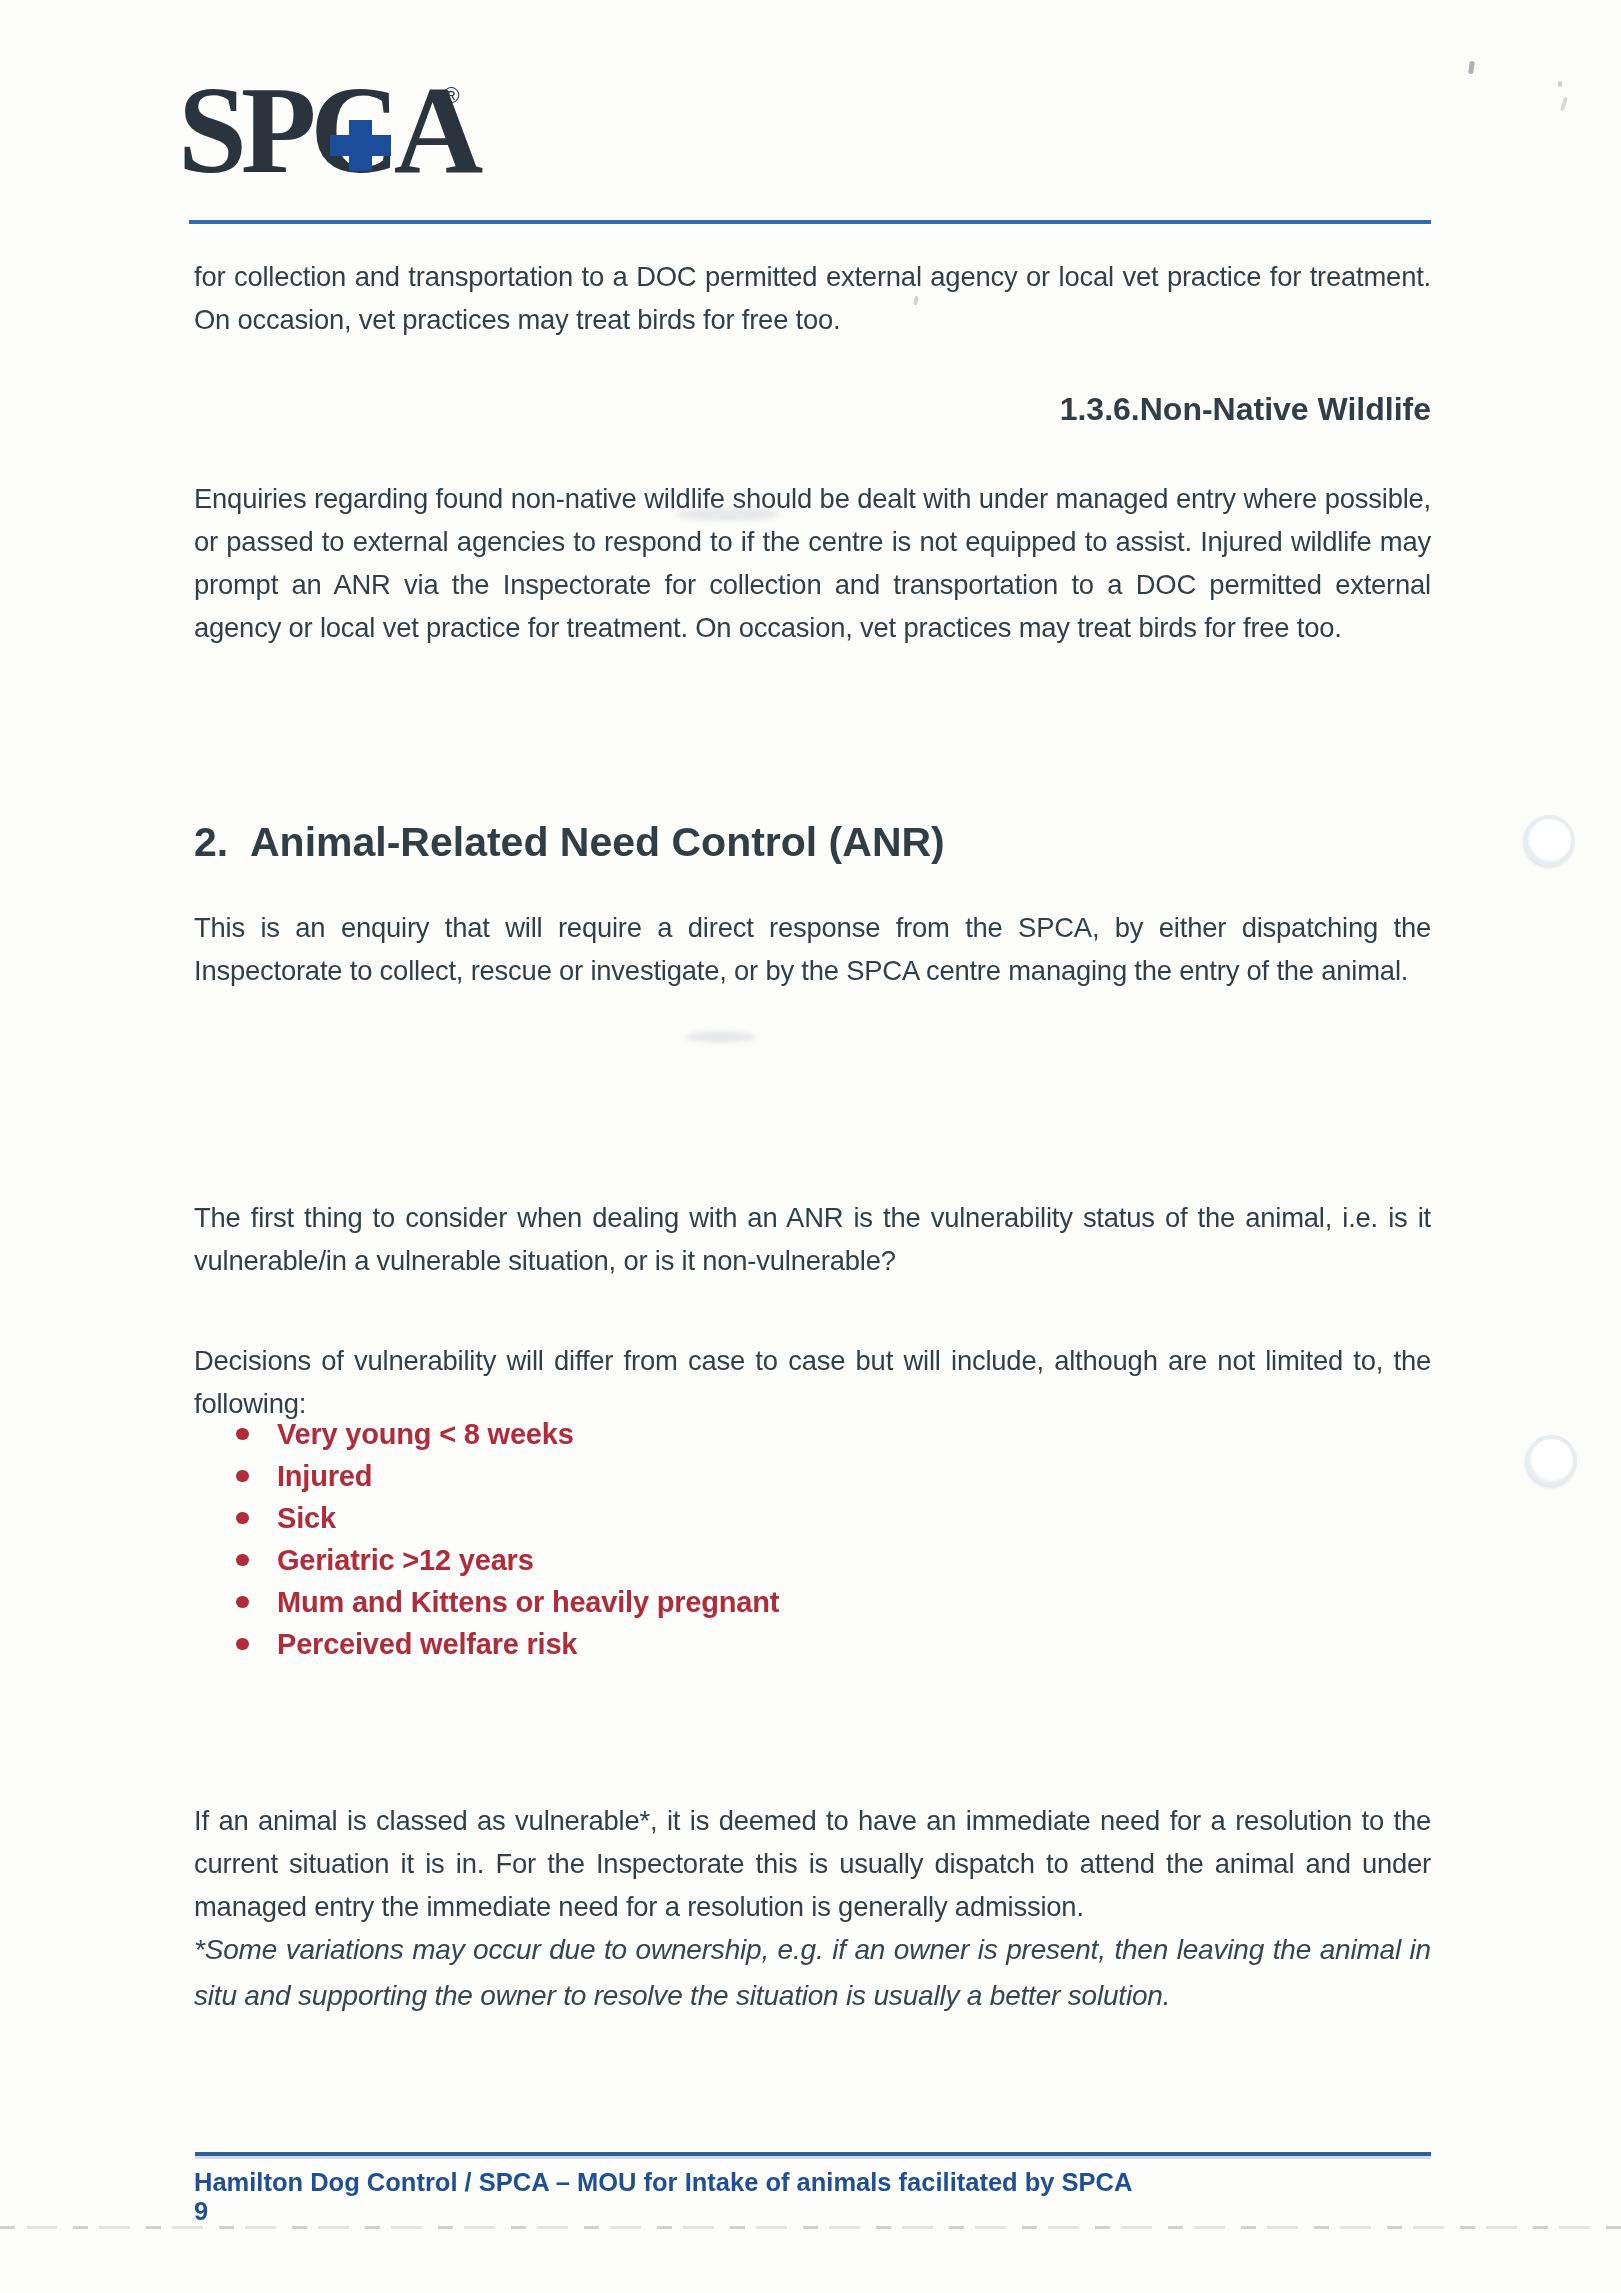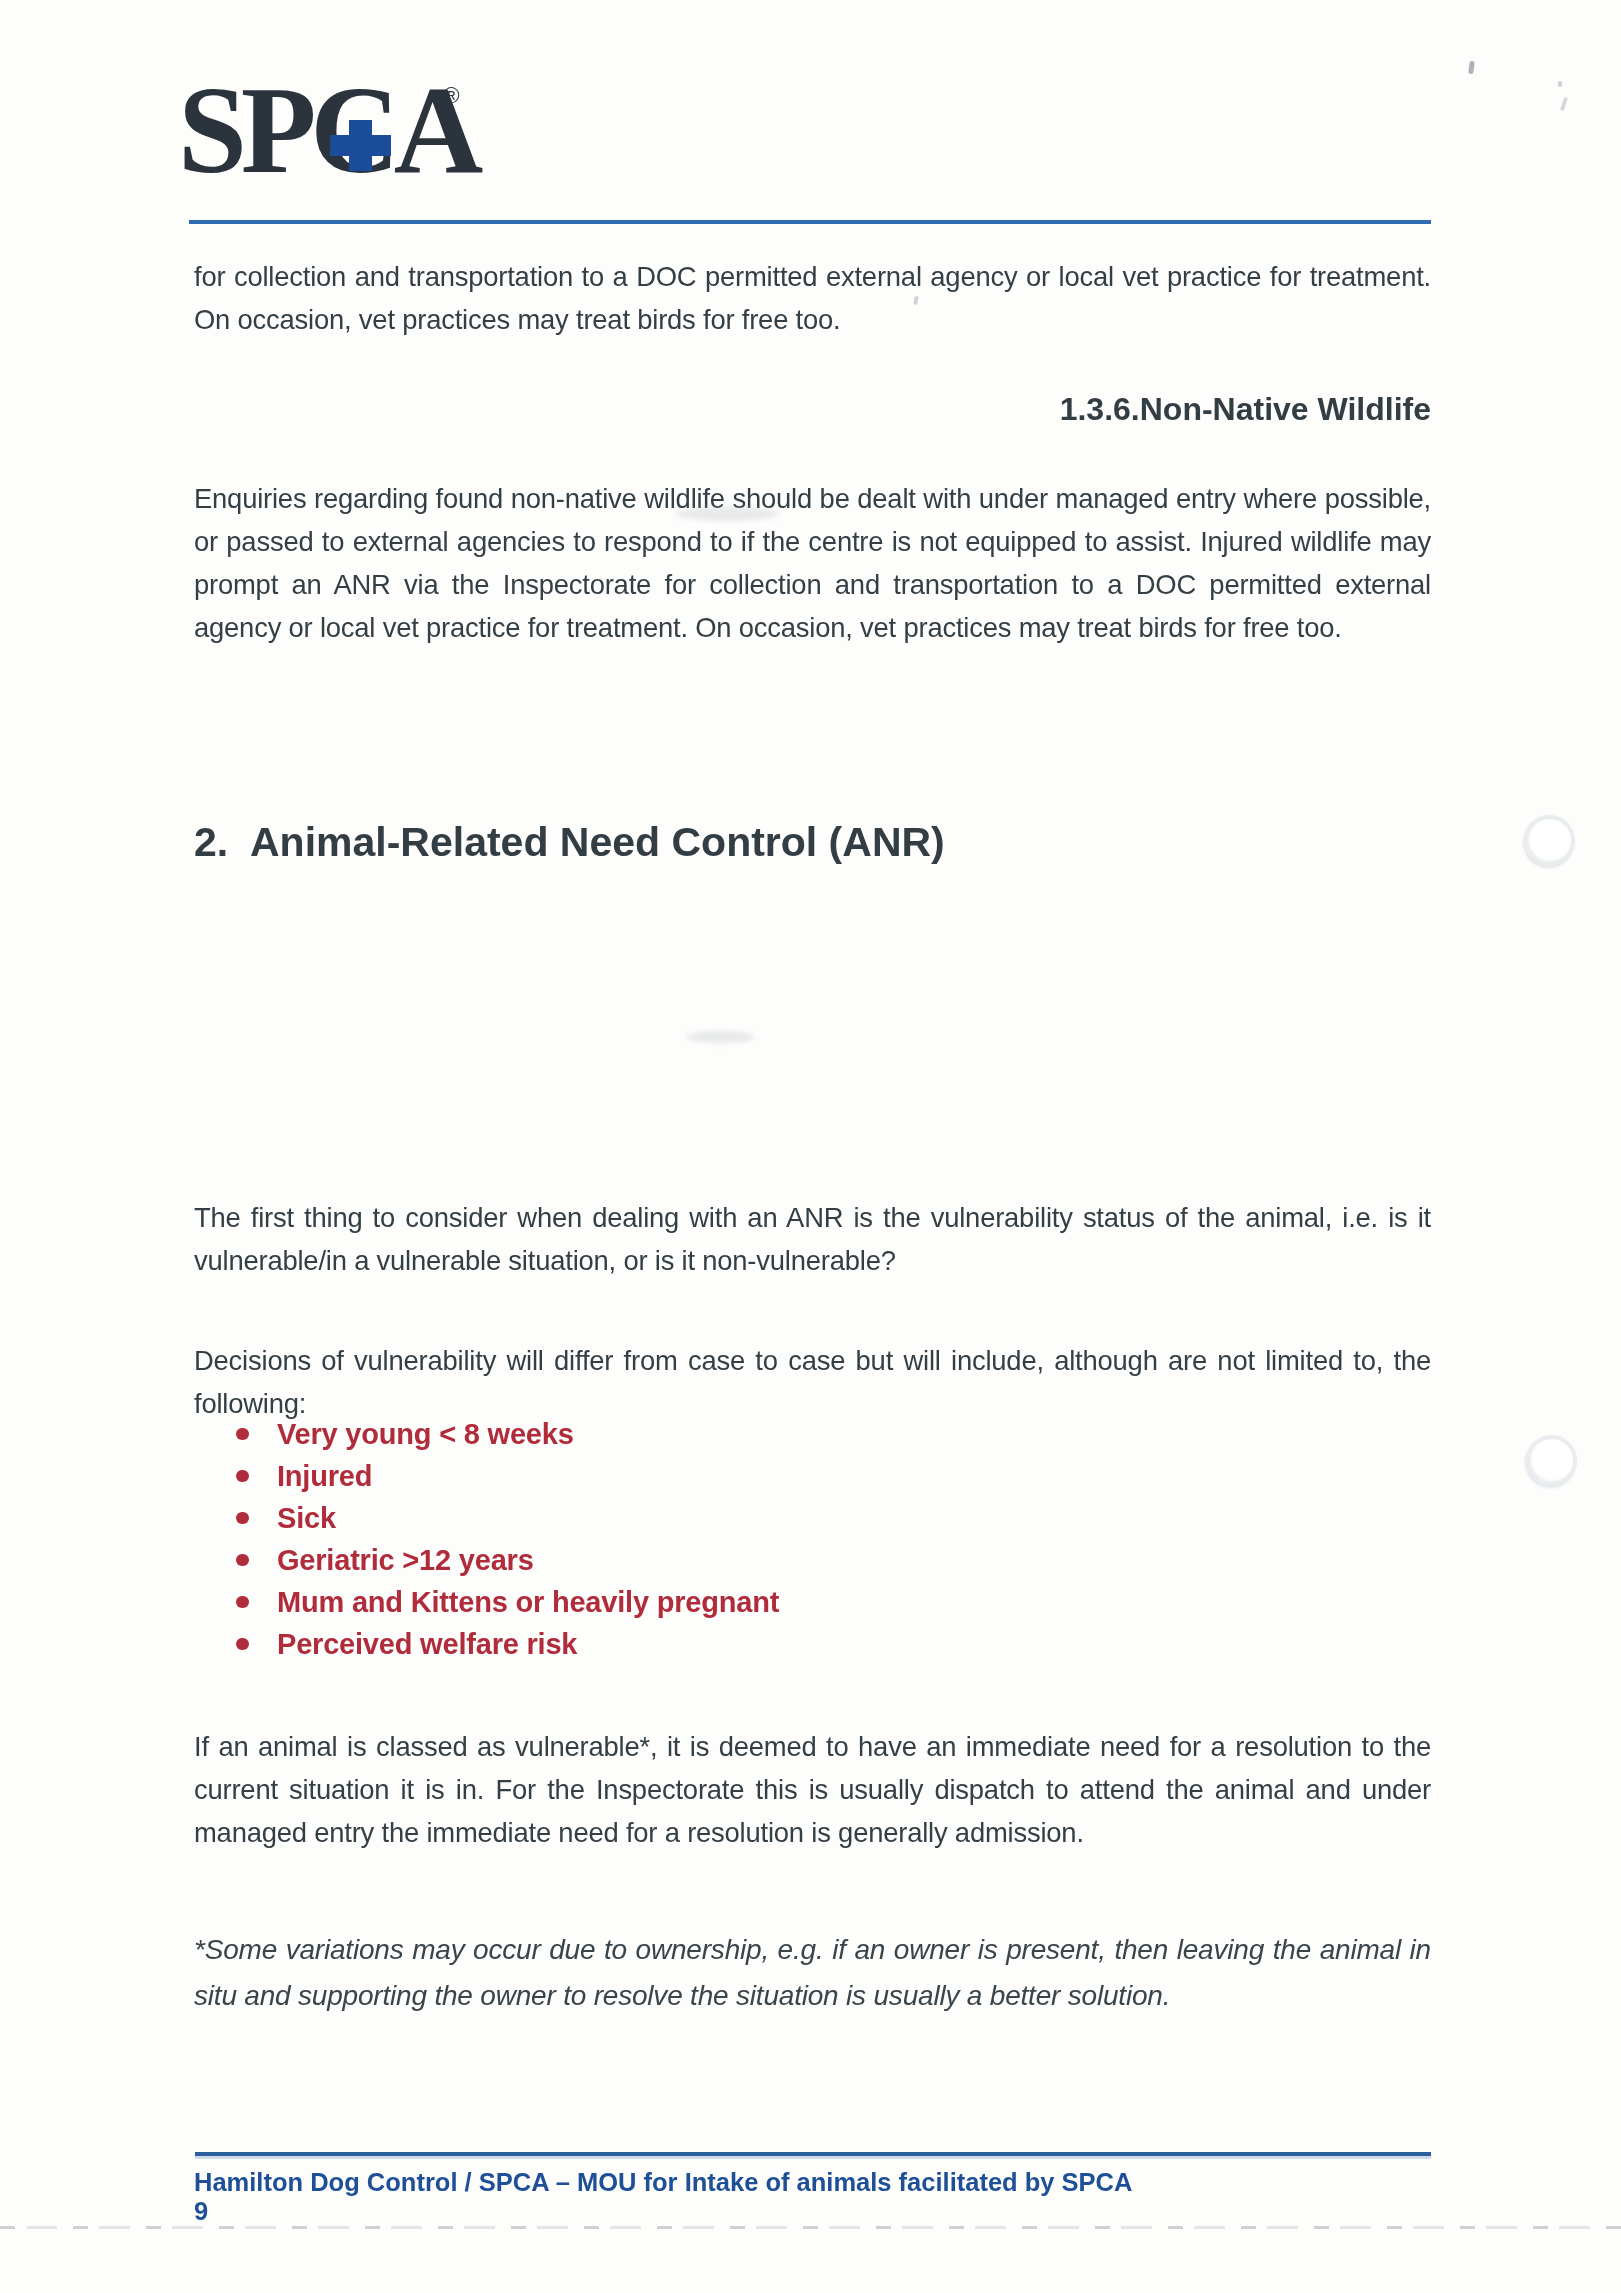--- a/index.html
+++ b/index.html
@@ -109,20 +109,23 @@
   </div>
 
   <div class="block" style="top:477px">
     <p class="body">Enquiries regarding found non-native wildlife should be dealt with under managed entry where possible, or passed to external agencies to respond to if the centre is not equipped to assist. Injured wildlife may prompt an ANR via the Inspectorate for collection and transportation to a DOC permitted external agency or local vet practice for treatment. On occasion, vet practices may treat birds for free too.</p>
   </div>
 
   <div class="block" style="top:819px">
     <h1 class="heading h2big"><span class="h-num">2.</span><span>Animal-Related Need Control (ANR)</span></h1>
   </div>
 
+  <div class="block" style="top:906px">
+    <p class="body">This is an enquiry that will require a direct response from the SPCA, by either dispatching the Inspectorate to collect, rescue or investigate, or by the SPCA centre managing the entry of the animal.</p>
+  </div>
 
 
   <div class="block" style="top:1196px">
     <p class="body">The first thing to consider when dealing with an ANR is the vulnerability status of the animal, i.e. is it vulnerable/in a vulnerable situation, or is it non-vulnerable?</p>
   </div>
 
   <div class="block" style="top:1339px">
     <p class="body">Decisions of vulnerability will differ from case to case but will include, although are not limited to, the following:</p>
   </div>
 
@@ -130,21 +133,21 @@
     <ul class="vuln">
       <li><span class="dot"></span><span>Very young &lt; 8 weeks</span></li>
       <li><span class="dot"></span><span>Injured</span></li>
       <li><span class="dot"></span><span>Sick</span></li>
       <li><span class="dot"></span><span>Geriatric &gt;12 years</span></li>
       <li><span class="dot"></span><span>Mum and Kittens or heavily pregnant</span></li>
       <li><span class="dot"></span><span>Perceived welfare risk</span></li>
     </ul>
   </div>
 
-  <div class="block" style="top:1725px">
+  <div class="block" style="top:1799px">
     <p class="body">If an animal is classed as vulnerable*, it is deemed to have an immediate need for a resolution to the current situation it is in. For the Inspectorate this is usually dispatch to attend the animal and under managed entry the immediate need for a resolution is generally admission.</p>
   </div>
 
   <div class="block" style="top:1927px">
     <p class="footnote">*Some variations may occur due to ownership, e.g. if an owner is present, then leaving the animal in situ and supporting the owner to resolve the situation is usually a better solution.</p>
   </div>
 
   <div class="rule footer"></div>
   <div class="footer-row">
     <span>Hamilton Dog Control / SPCA – MOU for Intake of animals facilitated by SPCA</span>

